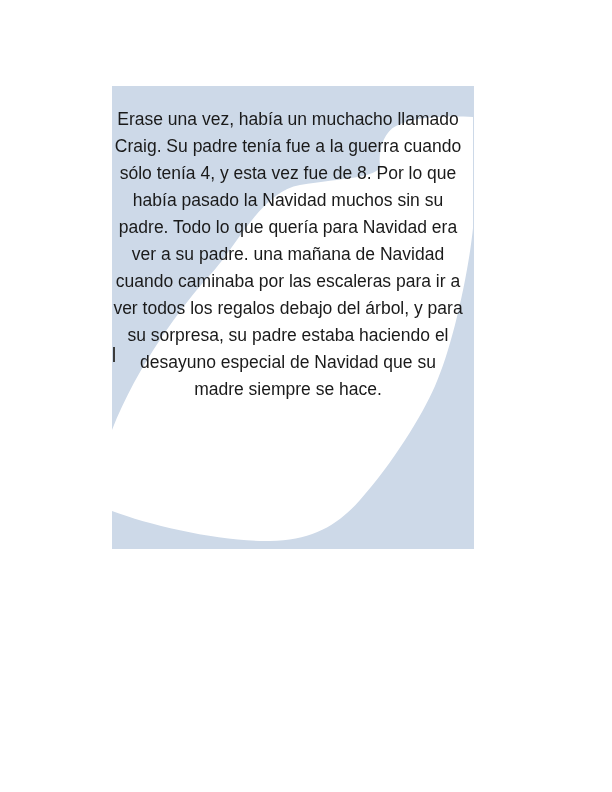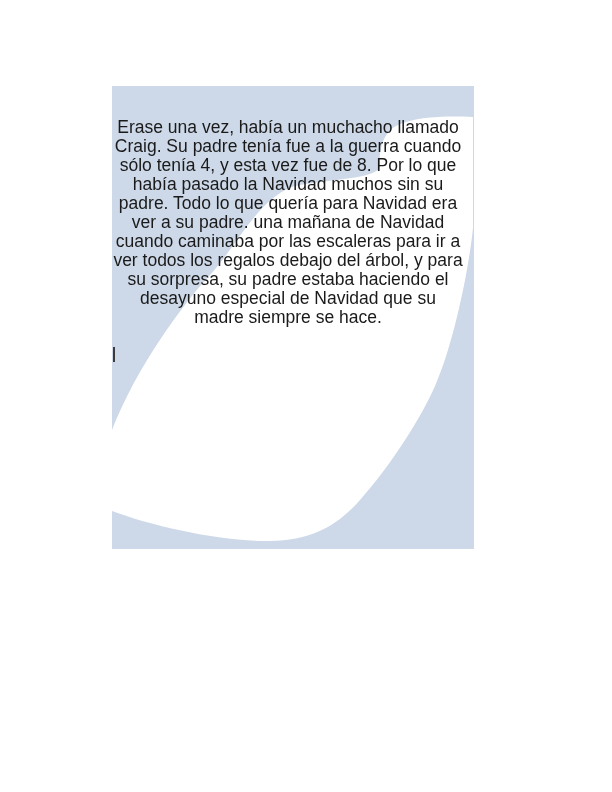--- a/index.html
+++ b/index.html
@@ -28,25 +28,25 @@
     position: absolute;
     left: 0;
     top: 0;
     width: 362px;
     height: 463px;
     display: block;
   }
   .story {
     position: absolute;
     left: -4px;
-    top: 32px;
+    top: 20px;
     width: 360px;
     text-align: center;
     font-size: 17.5px;
-    line-height: 19px;
+    line-height: 27px;
     color: #1a1a1a;
     white-space: pre;
     overflow: visible;
   }
   .text-cursor {
     position: absolute;
     left: 113px;
     top: 347px;
     width: 2px;
     height: 15px;

